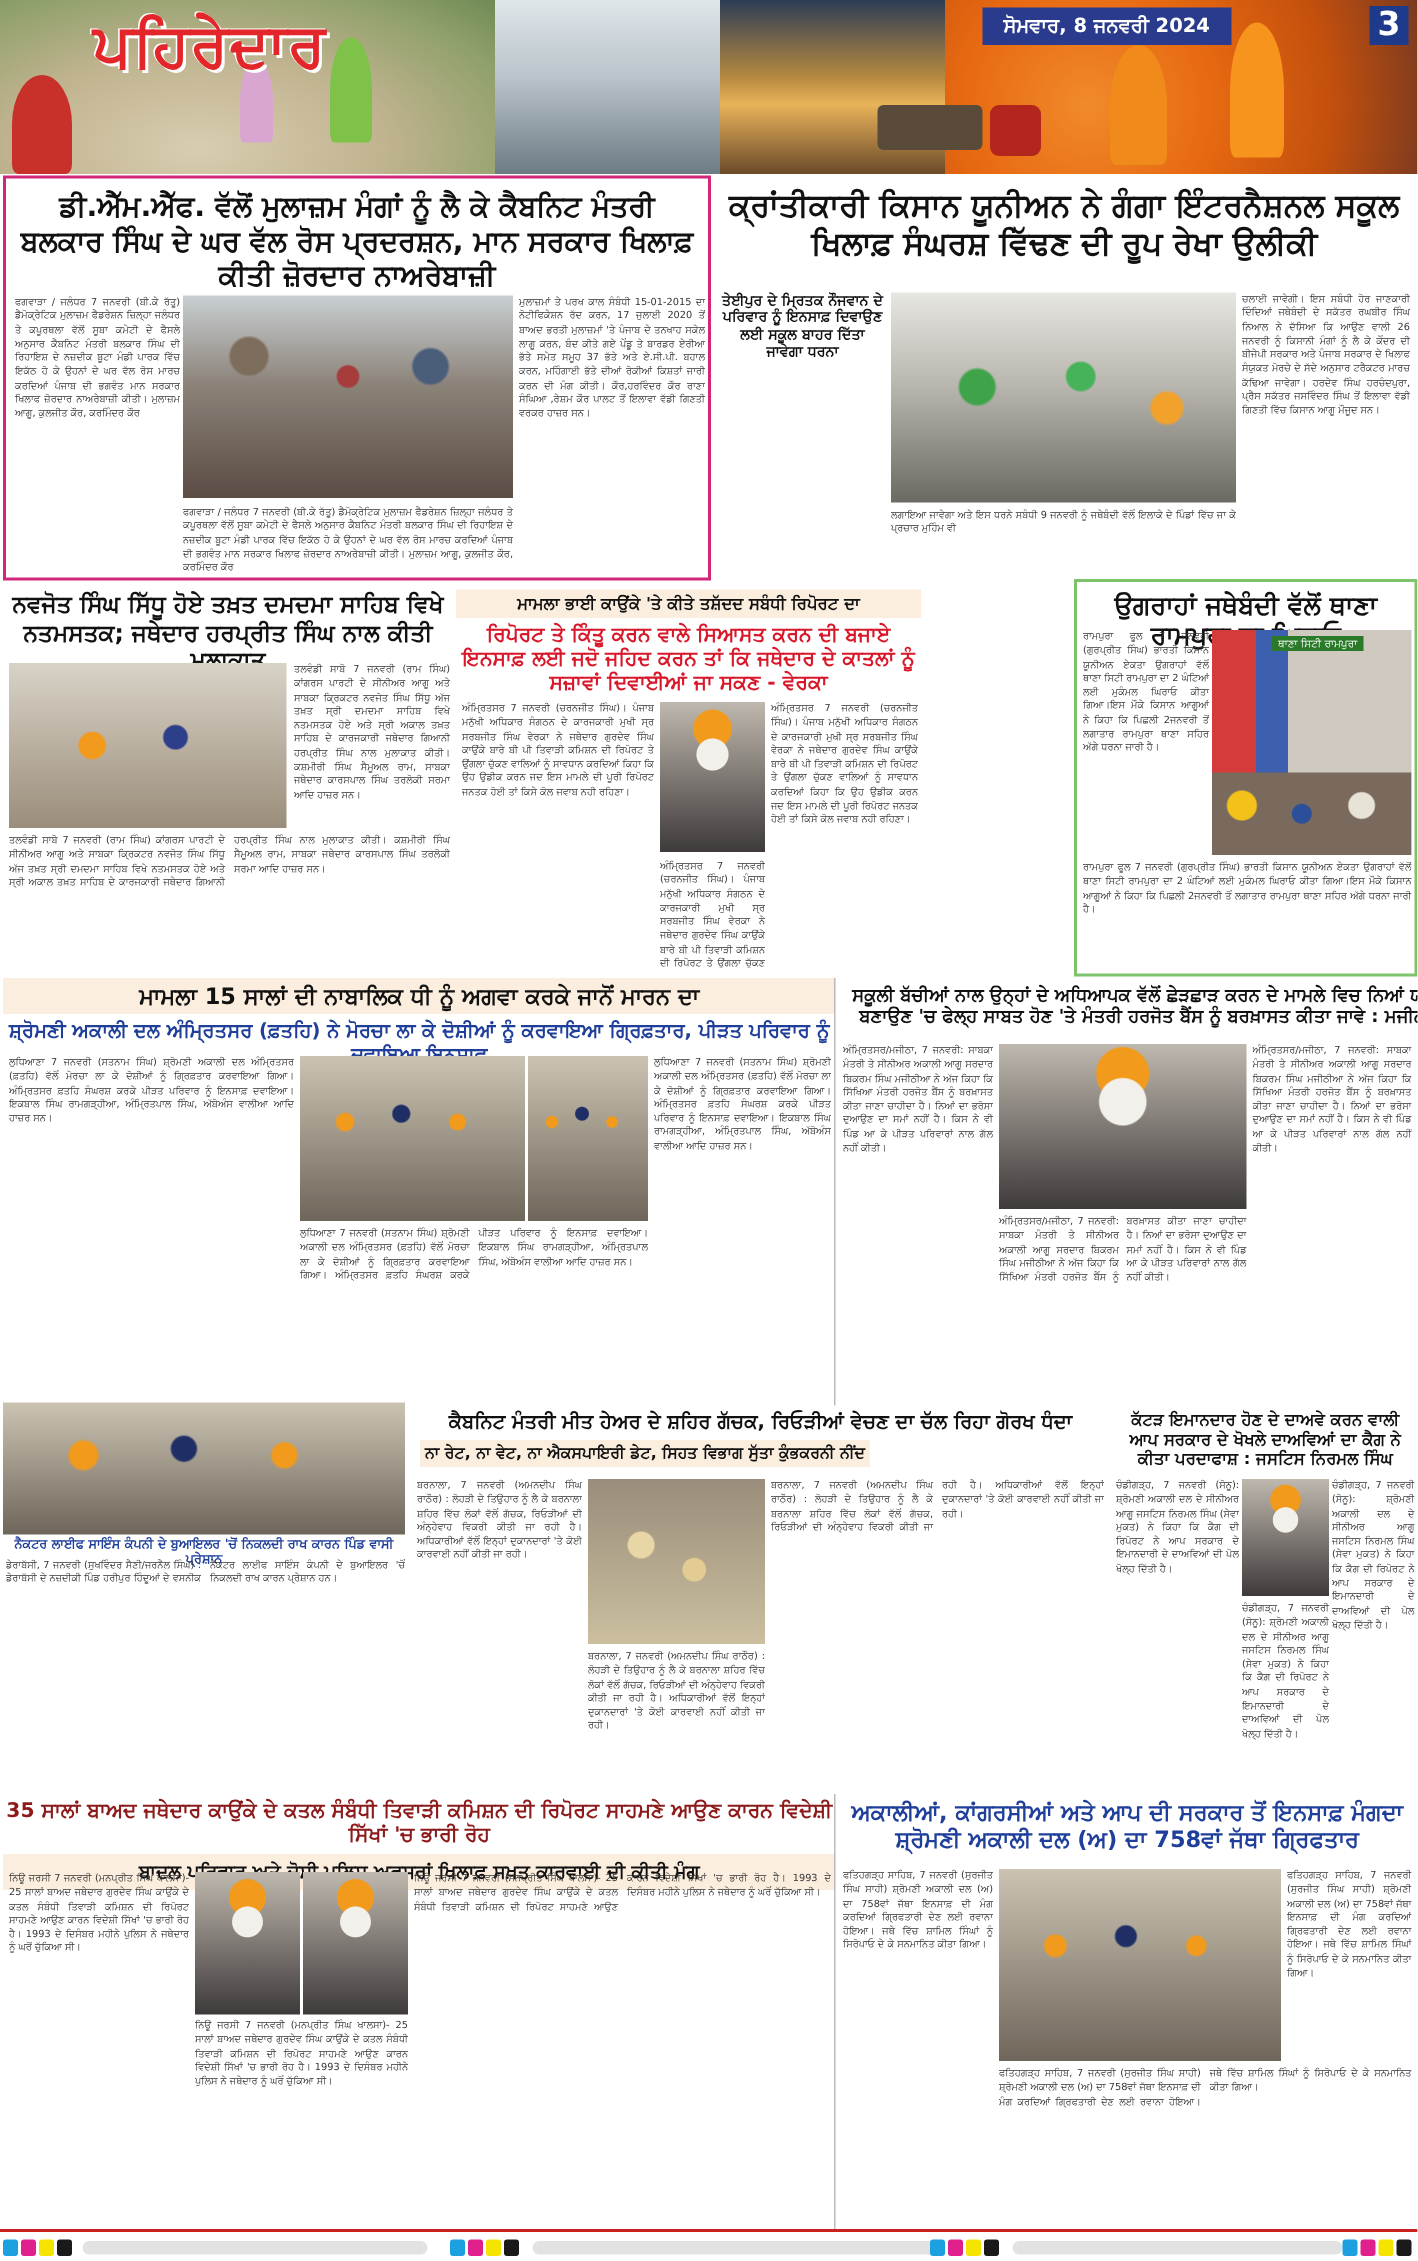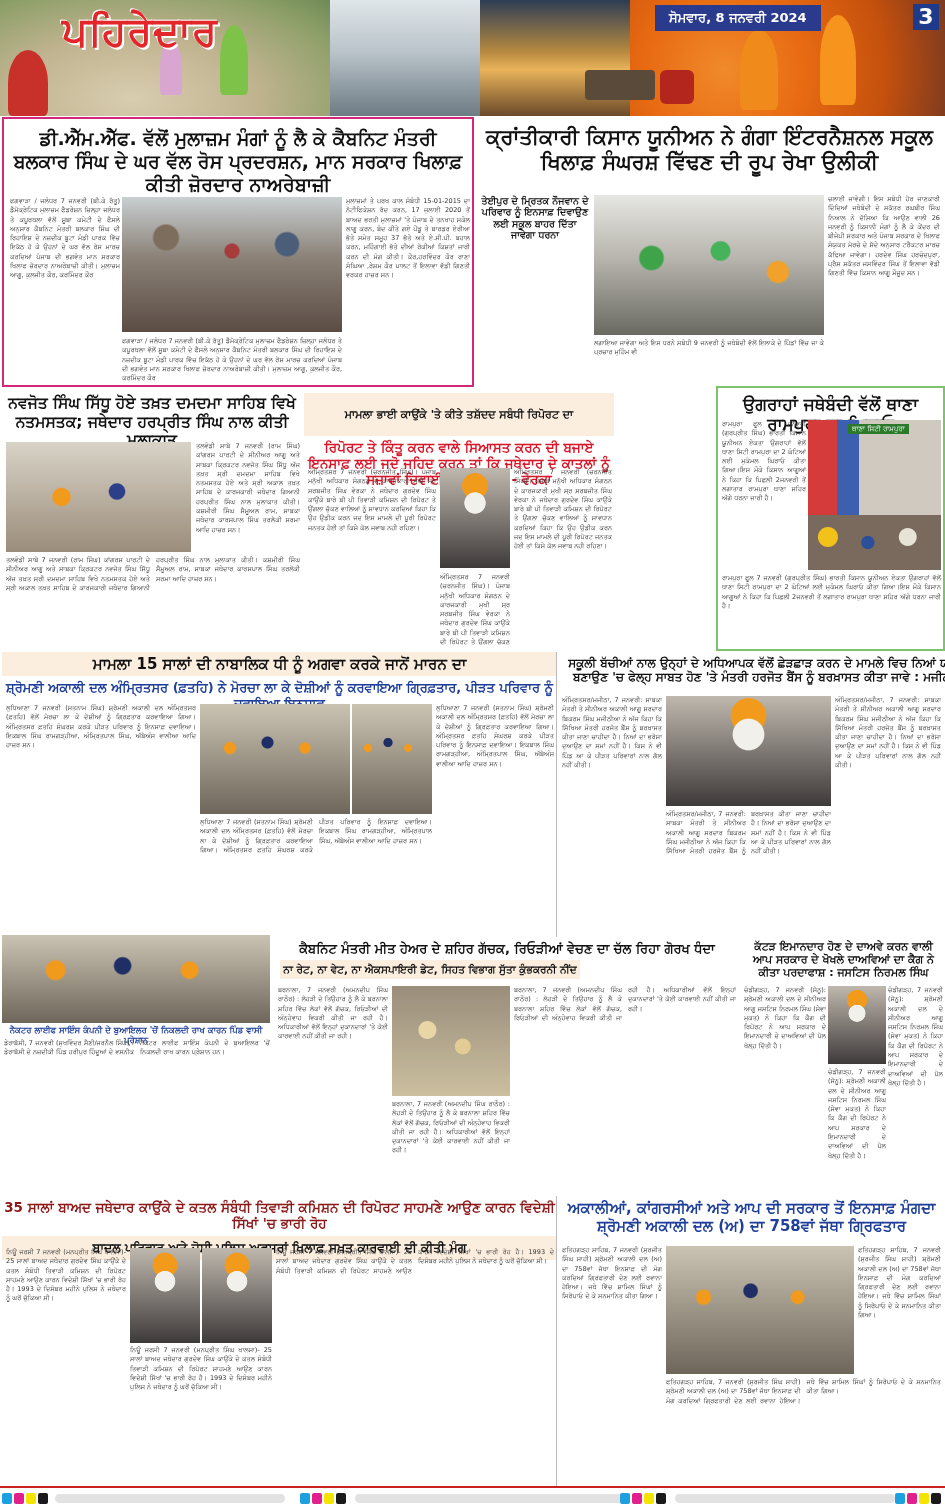--- a/index.html
+++ b/index.html
@@ -87,21 +87,21 @@
 </section>
 
 <section class="box" style="left:2px;top:390px;width:300px;height:255px;">
   <h2 class="hl" style="font-size:15.5px;padding:4px 2px;">ਨਵਜੋਤ ਸਿੰਘ ਸਿੱਧੂ ਹੋਏ ਤਖ਼ਤ ਦਮਦਮਾ ਸਾਹਿਬ ਵਿਖੇ ਨਤਮਸਤਕ; ਜਥੇਦਾਰ ਹਰਪ੍ਰੀਤ ਸਿੰਘ ਨਾਲ ਕੀਤੀ ਮੁਲਾਕਾਤ</h2>
   <div class="photo photo-office" style="left:4px;top:52px;width:185px;height:110px;"></div>
   <div class="txt" style="position:absolute;left:194px;top:52px;width:104px;height:110px;">ਤਲਵੰਡੀ ਸਾਬੋ 7 ਜਨਵਰੀ (ਰਾਮ ਸਿੰਘ) ਕਾਂਗਰਸ ਪਾਰਟੀ ਦੇ ਸੀਨੀਅਰ ਆਗੂ ਅਤੇ ਸਾਬਕਾ ਕ੍ਰਿਕਟਰ ਨਵਜੋਤ ਸਿੰਘ ਸਿੱਧੂ ਅੱਜ ਤਖ਼ਤ ਸ੍ਰੀ ਦਮਦਮਾ ਸਾਹਿਬ ਵਿਖੇ ਨਤਮਸਤਕ ਹੋਏ ਅਤੇ ਸ੍ਰੀ ਅਕਾਲ ਤਖ਼ਤ ਸਾਹਿਬ ਦੇ ਕਾਰਜਕਾਰੀ ਜਥੇਦਾਰ ਗਿਆਨੀ ਹਰਪ੍ਰੀਤ ਸਿੰਘ ਨਾਲ ਮੁਲਾਕਾਤ ਕੀਤੀ। ਕਸ਼ਮੀਰੀ ਸਿੰਘ ਸੈਮੂਅਲ ਰਾਮ, ਸਾਬਕਾ ਜਥੇਦਾਰ ਕਾਰਸਪਾਲ ਸਿੰਘ ਤਰਲੋਕੀ ਸਰਮਾ ਆਦਿ ਹਾਜ਼ਰ ਸਨ।</div>
   <div class="txt" style="position:absolute;left:4px;top:166px;width:294px;height:86px;column-count:2;column-gap:6px;">ਤਲਵੰਡੀ ਸਾਬੋ 7 ਜਨਵਰੀ (ਰਾਮ ਸਿੰਘ) ਕਾਂਗਰਸ ਪਾਰਟੀ ਦੇ ਸੀਨੀਅਰ ਆਗੂ ਅਤੇ ਸਾਬਕਾ ਕ੍ਰਿਕਟਰ ਨਵਜੋਤ ਸਿੰਘ ਸਿੱਧੂ ਅੱਜ ਤਖ਼ਤ ਸ੍ਰੀ ਦਮਦਮਾ ਸਾਹਿਬ ਵਿਖੇ ਨਤਮਸਤਕ ਹੋਏ ਅਤੇ ਸ੍ਰੀ ਅਕਾਲ ਤਖ਼ਤ ਸਾਹਿਬ ਦੇ ਕਾਰਜਕਾਰੀ ਜਥੇਦਾਰ ਗਿਆਨੀ ਹਰਪ੍ਰੀਤ ਸਿੰਘ ਨਾਲ ਮੁਲਾਕਾਤ ਕੀਤੀ। ਕਸ਼ਮੀਰੀ ਸਿੰਘ ਸੈਮੂਅਲ ਰਾਮ, ਸਾਬਕਾ ਜਥੇਦਾਰ ਕਾਰਸਪਾਲ ਸਿੰਘ ਤਰਲੋਕੀ ਸਰਮਾ ਆਦਿ ਹਾਜ਼ਰ ਸਨ।</div>
 </section>
 
 <section class="box" style="left:304px;top:393px;width:310px;height:255px;">
-  <div class="sub-band" style="font-size:11px;padding:15px;">ਮਾਮਲਾ ਭਾਈ ਕਾਉਂਕੇ 'ਤੇ ਕੀਤੇ ਤਸ਼ੱਦਦ ਸਬੰਧੀ ਰਿਪੋਰਟ ਦਾ</div>
+  <div class="sub-band" style="font-size:11px;padding:3px;">ਮਾਮਲਾ ਭਾਈ ਕਾਉਂਕੇ 'ਤੇ ਕੀਤੇ ਤਸ਼ੱਦਦ ਸਬੰਧੀ ਰਿਪੋਰਟ ਦਾ</div>
   <h2 class="hl hl-red" style="font-size:13.5px;padding:3px 2px;">ਰਿਪੋਰਟ ਤੇ ਕਿੰਤੂ ਕਰਨ ਵਾਲੇ ਸਿਆਸਤ ਕਰਨ ਦੀ ਬਜਾਏ ਇਨਸਾਫ਼ ਲਈ ਜਦੋ ਜਹਿਦ ਕਰਨ ਤਾਂ ਕਿ ਜਥੇਦਾਰ ਦੇ ਕਾਤਲਾਂ ਨੂੰ ਸਜ਼ਾਵਾਂ ਦਿਵਾਈਆਂ ਜਾ ਸਕਣ - ਵੇਰਕਾ</h2>
   <div class="txt" style="position:absolute;left:4px;top:75px;width:128px;height:177px;">ਅੰਮ੍ਰਿਤਸਰ 7 ਜਨਵਰੀ (ਚਰਨਜੀਤ ਸਿੰਘ)। ਪੰਜਾਬ ਮਨੁੱਖੀ ਅਧਿਕਾਰ ਸੰਗਠਨ ਦੇ ਕਾਰਜਕਾਰੀ ਮੁਖੀ ਸ੍ਰ ਸਰਬਜੀਤ ਸਿੰਘ ਵੇਰਕਾ ਨੇ ਜਥੇਦਾਰ ਗੁਰਦੇਵ ਸਿੰਘ ਕਾਉਂਕੇ ਬਾਰੇ ਬੀ ਪੀ ਤਿਵਾੜੀ ਕਮਿਸ਼ਨ ਦੀ ਰਿਪੋਰਟ ਤੇ ਉਂਗਲਾ ਚੁੱਕਣ ਵਾਲਿਆਂ ਨੂੰ ਸਾਵਧਾਨ ਕਰਦਿਆਂ ਕਿਹਾ ਕਿ ਉਹ ਉਡੀਕ ਕਰਨ ਜਦ ਇਸ ਮਾਮਲੇ ਦੀ ਪੂਰੀ ਰਿਪੋਰਟ ਜਨਤਕ ਹੋਈ ਤਾਂ ਕਿਸੇ ਕੋਲ ਜਵਾਬ ਨਹੀ ਰਹਿਣਾ।</div>
   <div class="photo photo-portrait" style="left:136px;top:75px;width:70px;height:100px;"></div>
   <div class="txt" style="position:absolute;left:210px;top:75px;width:98px;height:177px;">ਅੰਮ੍ਰਿਤਸਰ 7 ਜਨਵਰੀ (ਚਰਨਜੀਤ ਸਿੰਘ)। ਪੰਜਾਬ ਮਨੁੱਖੀ ਅਧਿਕਾਰ ਸੰਗਠਨ ਦੇ ਕਾਰਜਕਾਰੀ ਮੁਖੀ ਸ੍ਰ ਸਰਬਜੀਤ ਸਿੰਘ ਵੇਰਕਾ ਨੇ ਜਥੇਦਾਰ ਗੁਰਦੇਵ ਸਿੰਘ ਕਾਉਂਕੇ ਬਾਰੇ ਬੀ ਪੀ ਤਿਵਾੜੀ ਕਮਿਸ਼ਨ ਦੀ ਰਿਪੋਰਟ ਤੇ ਉਂਗਲਾ ਚੁੱਕਣ ਵਾਲਿਆਂ ਨੂੰ ਸਾਵਧਾਨ ਕਰਦਿਆਂ ਕਿਹਾ ਕਿ ਉਹ ਉਡੀਕ ਕਰਨ ਜਦ ਇਸ ਮਾਮਲੇ ਦੀ ਪੂਰੀ ਰਿਪੋਰਟ ਜਨਤਕ ਹੋਈ ਤਾਂ ਕਿਸੇ ਕੋਲ ਜਵਾਬ ਨਹੀ ਰਹਿਣਾ।</div>
   <div class="txt" style="position:absolute;left:136px;top:180px;width:70px;height:72px;">ਅੰਮ੍ਰਿਤਸਰ 7 ਜਨਵਰੀ (ਚਰਨਜੀਤ ਸਿੰਘ)। ਪੰਜਾਬ ਮਨੁੱਖੀ ਅਧਿਕਾਰ ਸੰਗਠਨ ਦੇ ਕਾਰਜਕਾਰੀ ਮੁਖੀ ਸ੍ਰ ਸਰਬਜੀਤ ਸਿੰਘ ਵੇਰਕਾ ਨੇ ਜਥੇਦਾਰ ਗੁਰਦੇਵ ਸਿੰਘ ਕਾਉਂਕੇ ਬਾਰੇ ਬੀ ਪੀ ਤਿਵਾੜੀ ਕਮਿਸ਼ਨ ਦੀ ਰਿਪੋਰਟ ਤੇ ਉਂਗਲਾ ਚੁੱਕਣ ਵਾਲਿਆਂ ਨੂੰ ਸਾਵਧਾਨ ਕਰਦਿਆਂ ਕਿਹਾ ਕਿ ਉਹ ਉਡੀਕ ਕਰਨ ਜਦ ਇਸ ਮਾਮਲੇ ਦੀ ਪੂਰੀ ਰਿਪੋਰਟ ਜਨਤਕ ਹੋਈ ਤਾਂ ਕਿਸੇ ਕੋਲ ਜਵਾਬ ਨਹੀ ਰਹਿਣਾ।</div>
 </section>
 
 <section class="box bordered-green" style="left:716px;top:386px;width:229px;height:265px;">
   <h2 class="hl" style="font-size:17px;padding:6px 2px;">ਉਗਰਾਹਾਂ ਜਥੇਬੰਦੀ ਵੱਲੋਂ ਥਾਣਾ ਰਾਮਪੁਰਾ ਦਾ ਘਿਰਾਓ</h2>
   <div class="txt" style="position:absolute;left:4px;top:32px;width:84px;height:150px;">ਰਾਮਪੁਰਾ ਫੂਲ 7 ਜਨਵਰੀ (ਗੁਰਪ੍ਰੀਤ ਸਿੰਘ) ਭਾਰਤੀ ਕਿਸਾਨ ਯੂਨੀਅਨ ਏਕਤਾ ਉਗਰਾਹਾਂ ਵੱਲੋਂ ਥਾਣਾ ਸਿਟੀ ਰਾਮਪੁਰਾ ਦਾ 2 ਘੰਟਿਆਂ ਲਈ ਮੁਕੰਮਲ ਘਿਰਾਓ ਕੀਤਾ ਗਿਆ।ਇਸ ਮੌਕੇ ਕਿਸਾਨ ਆਗੂਆਂ ਨੇ ਕਿਹਾ ਕਿ ਪਿਛਲੀ 2ਜਨਵਰੀ ਤੋਂ ਲਗਾਤਾਰ ਰਾਮਪੁਰਾ ਥਾਣਾ ਸਹਿਰ ਅੱਗੇ ਧਰਨਾ ਜਾਰੀ ਹੈ।</div>

